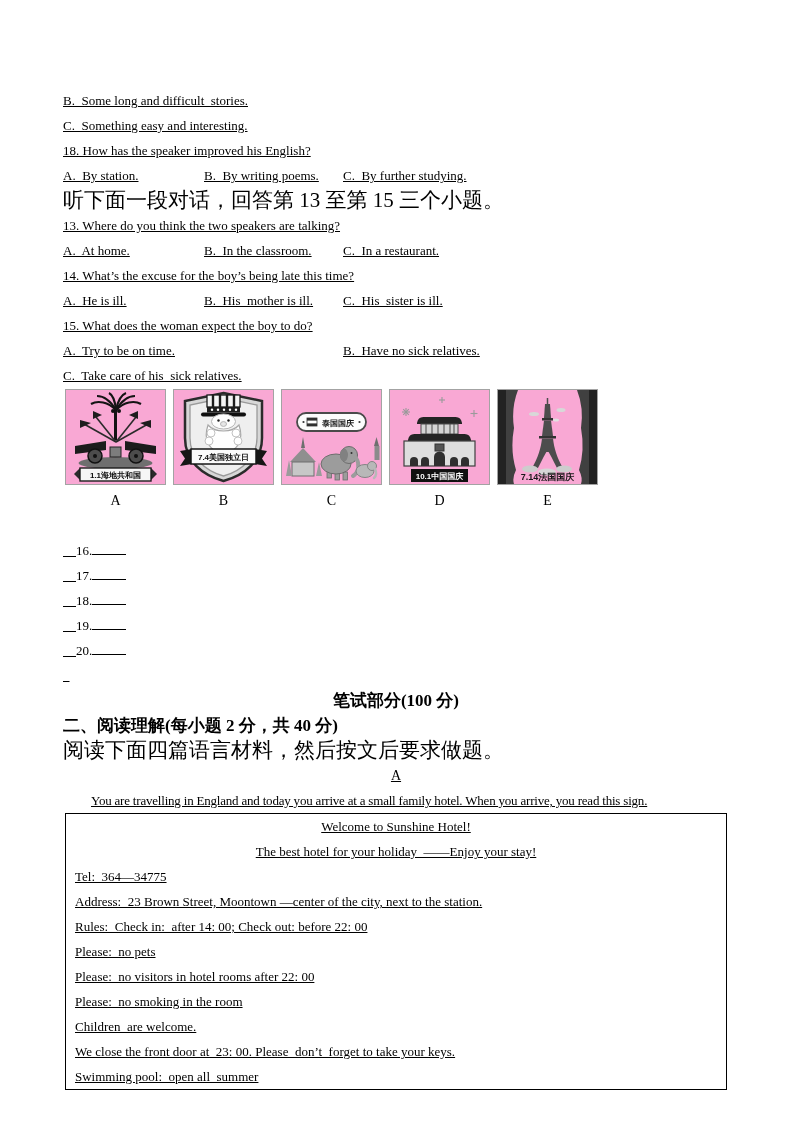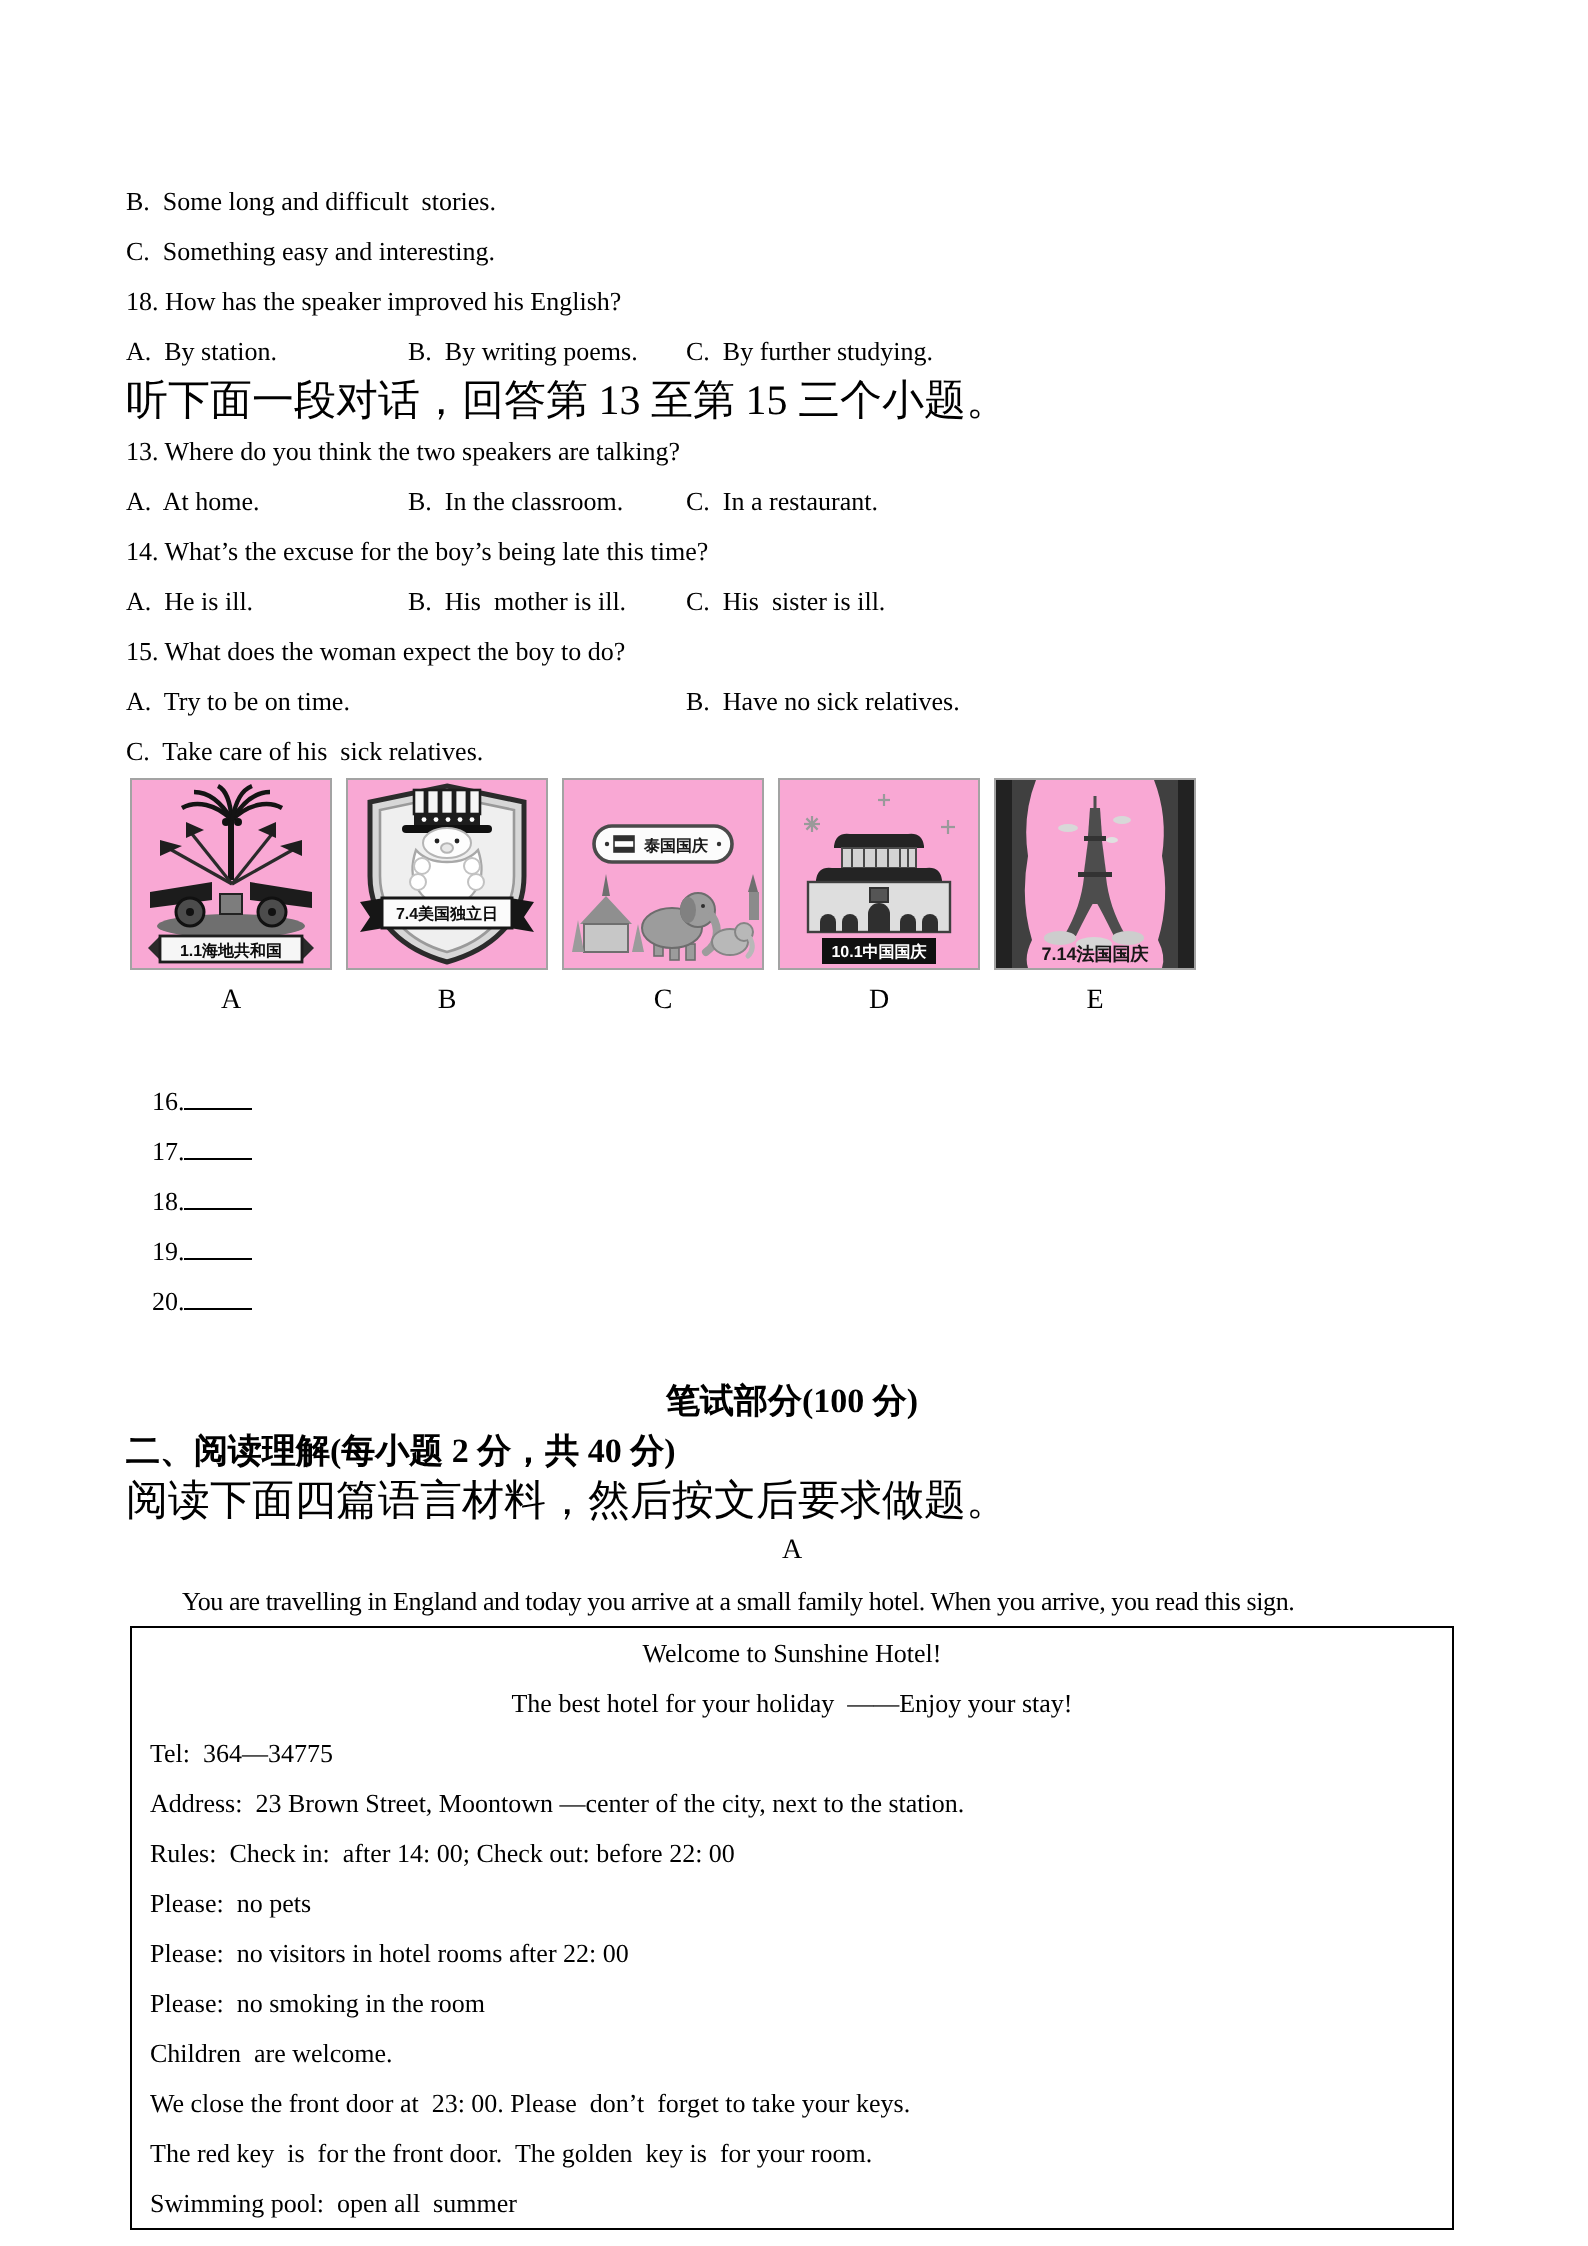--- a/index.html
+++ b/index.html
@@ -2,21 +2,21 @@
 <html><head>
 <meta charset="utf-8">
 <style>
   html,body{margin:0;padding:0;}
   body{
     width:794px;height:1123px;background:#ffffff;color:#000;
     font-family:"Liberation Serif", serif;
   }
   .page{padding:88px 0 0 63px;width:666px;}
   .line{line-height:25px;min-height:25px;white-space:pre-wrap;}
-  .en{font-size:13px;}
+  .en{font-size:13px;text-decoration:underline;}
   .cn{font-size:21px;}
   .cnb{font-size:17px;font-weight:bold;}
   .center{text-align:center;}
   .opts{display:flex;}
   .opts .c1{width:141px;}
   .opts .c2{width:139px;}
   .opts .c3{flex:1;}
   .opts .w1{width:280px;}
   .opts .w2{flex:1;}
   .pic-row{display:flex;gap:7px;margin:1px 0 0 2px;}
@@ -259,18 +259,17 @@
     <div class="line en center">Welcome to Sunshine Hotel!</div>
     <div class="line en center">The best hotel for your holiday  ——Enjoy your stay!</div>
     <div class="line en sline">Tel:  364—34775</div>
     <div class="line en sline">Address:  23 Brown Street, Moontown —center of the city, next to the station.</div>
     <div class="line en sline">Rules:  Check in:  after 14: 00; Check out: before 22: 00</div>
     <div class="line en sline">Please:  no pets</div>
     <div class="line en sline">Please:  no visitors in hotel rooms after 22: 00</div>
     <div class="line en sline">Please:  no smoking in the room</div>
     <div class="line en sline">Children  are welcome.</div>
     <div class="line en sline">We close the front door at  23: 00. Please  don’t  forget to take your keys.</div>
-    <div class="line en sline">The red key  is  for the front door.  The golden  key is  for your room.</div>
     <div class="line en sline">Swimming pool:  open all  summer</div>
 
   </div>
 
 </div>
 
 </body></html>

